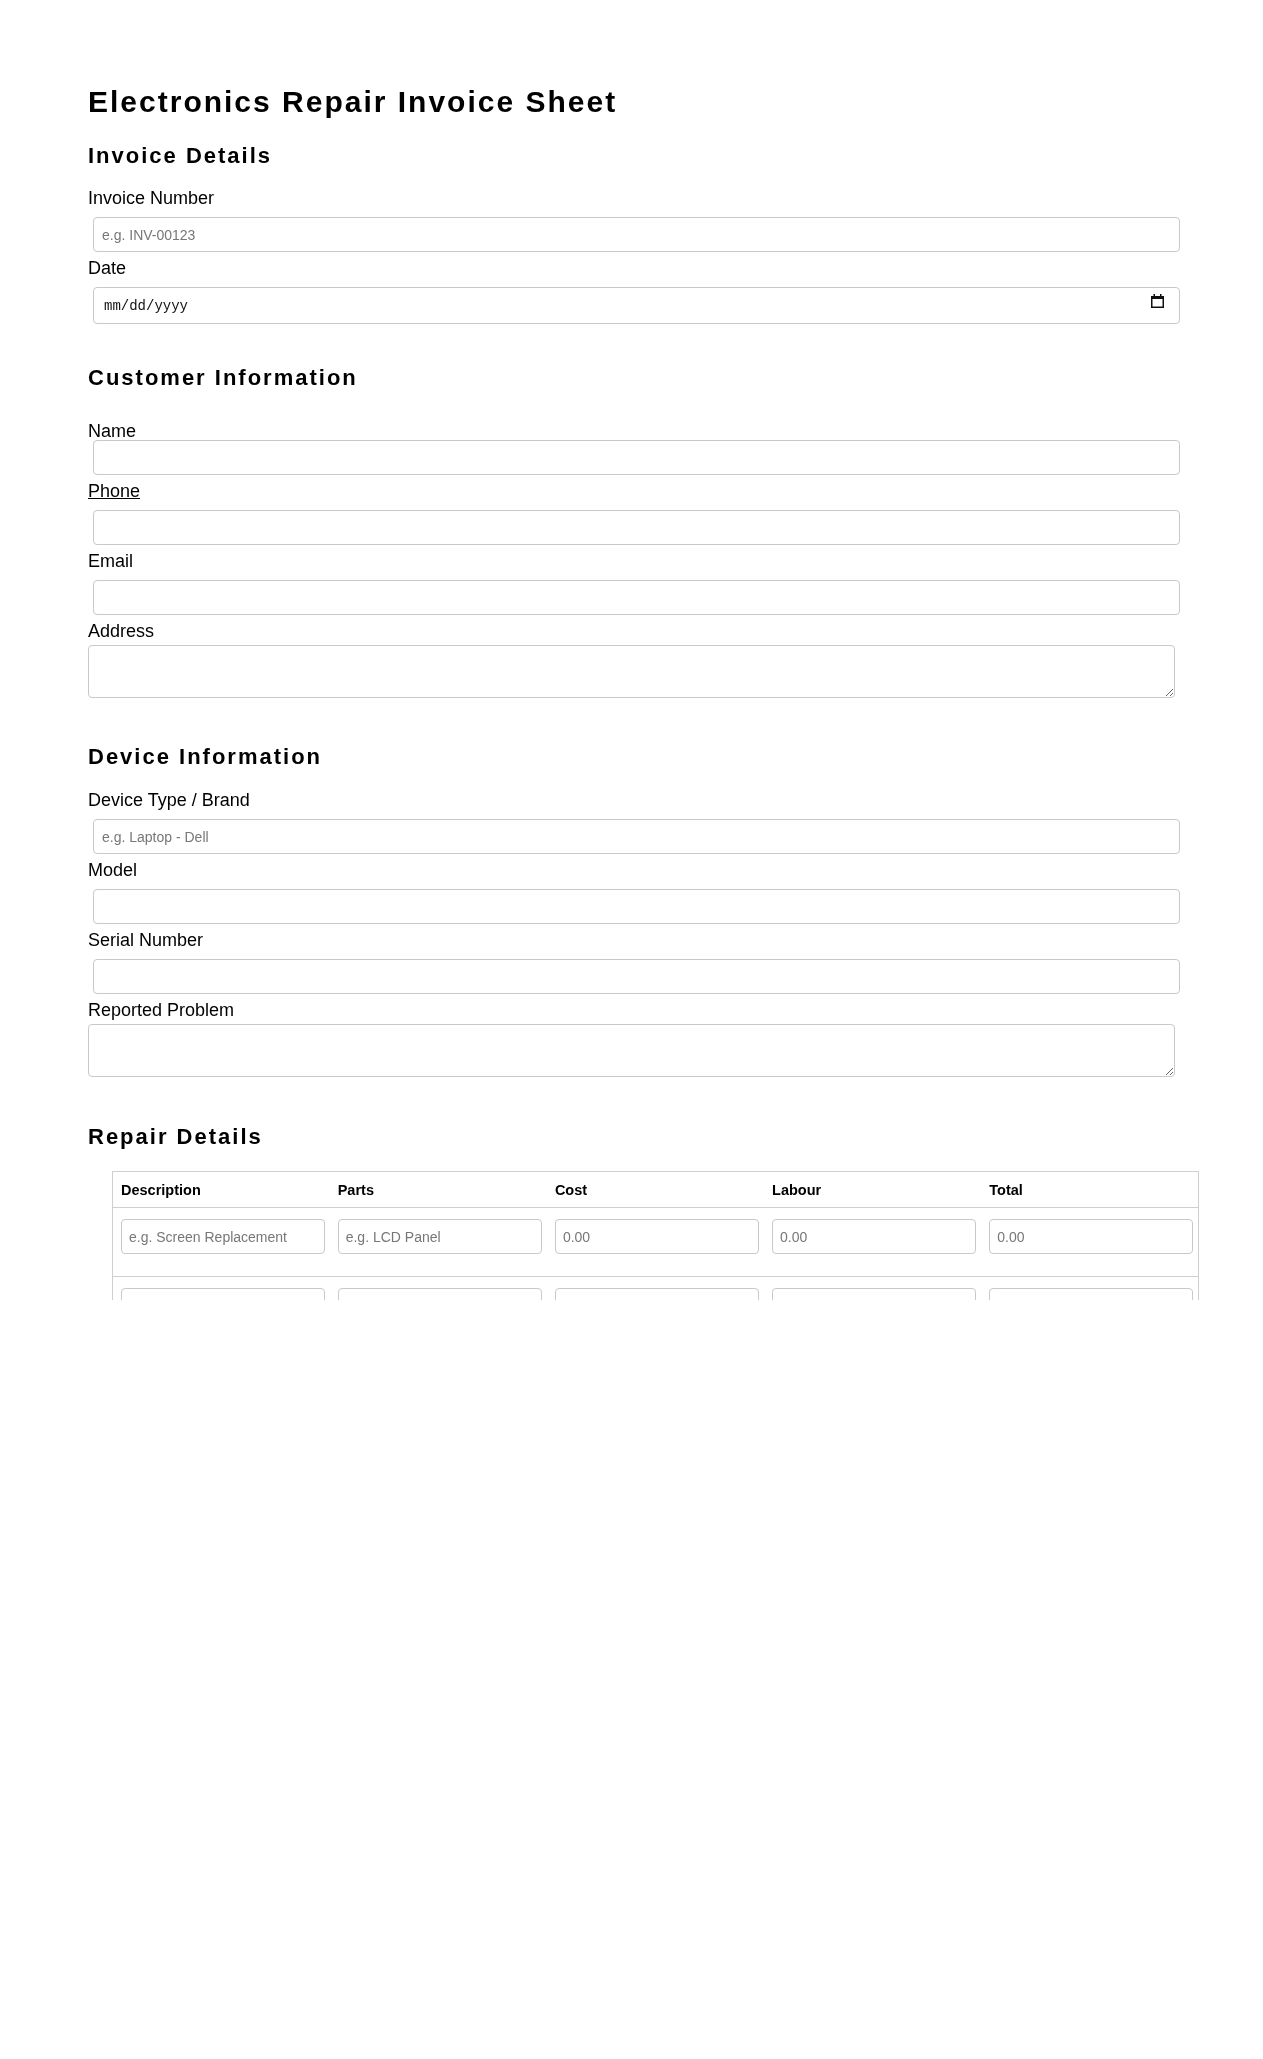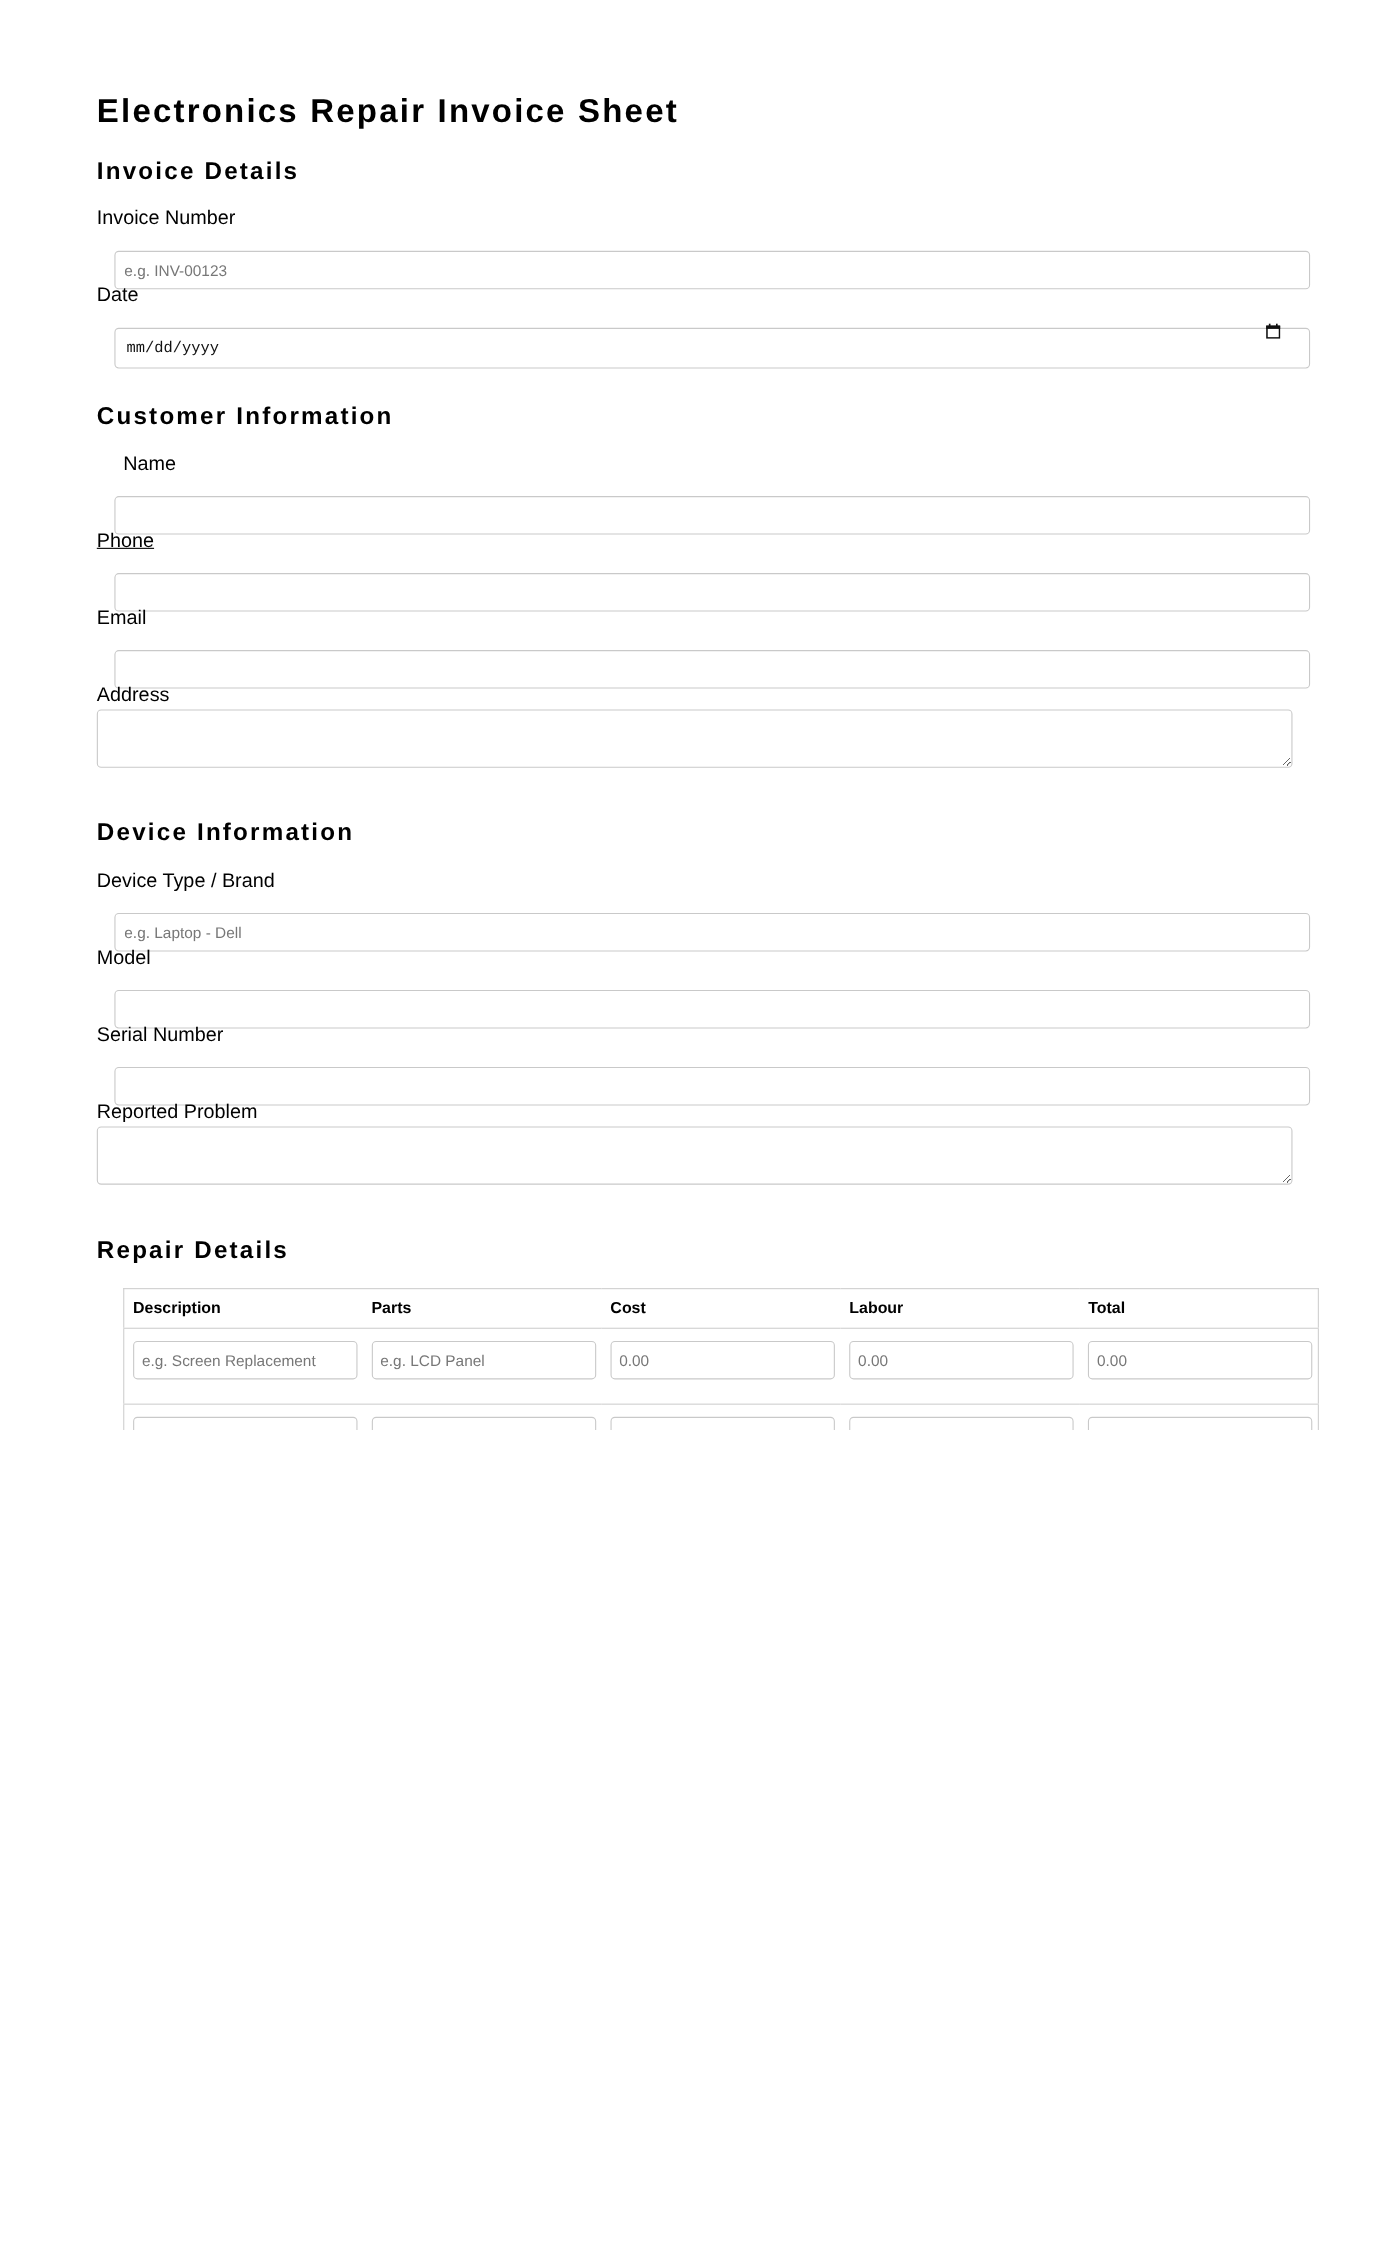--- a/index.html
+++ b/index.html
@@ -8,21 +8,21 @@
   .viewport { position: absolute; left: 0; top: 0; width: 1263px; height: 1300px; overflow: hidden; }
   .abs { position: absolute; }
   .page-title { left: 88px; top: 85px; margin: 0; font-size: 30px; line-height: 34px;
                 font-weight: bold; letter-spacing: 2px; white-space: nowrap; }
   .section-heading { left: 88px; margin: 0; font-size: 22px; line-height: 26px;
                      font-weight: bold; letter-spacing: 2px; white-space: nowrap; }
   .field-label { left: 88px; font-size: 18px; line-height: 17px; white-space: nowrap; }
   .text-input { left: 88px; width: 1087px; height: 35px; box-sizing: border-box;
                 border: 1px solid #c9c9c9; border-radius: 4px; background: #fff;
                 padding: 0 8px; font-family: "Liberation Sans", sans-serif; font-size: 14px;
-                color: #0f766e; outline: none; margin: 16px; }
+                color: #0f766e; outline: none; margin: 5px; }
   .text-input::placeholder { color: #777777; opacity: 1; }
   .date-input { height: 37px; font-family: "Liberation Mono", monospace; font-size: 14px; padding: 0 36px 0 10px; }
   .date-input::placeholder { color: #111111; }
   .calendar-icon { left: 1151px; top: 294px; width: 13px; height: 14px; }
   .text-area { left: 88px; width: 1087px; height: 53px; box-sizing: border-box;
                border: 1px solid #c9c9c9; border-radius: 4px; background: #fff;
                padding: 6px 8px; font-family: "Liberation Sans", sans-serif; font-size: 14px;
                resize: vertical; outline: none; margin: 0; }
   .repair-table { left: 88px; top: 1171px; width: 1087px; border-collapse: collapse;
                   table-layout: fixed; border: 1px solid #cfcfcf; margin-left: 24px; }
@@ -53,21 +53,21 @@
     <svg width="13" height="14" viewBox="0 0 13 14">
       <rect x="0.75" y="2.75" width="11.5" height="10.5" fill="none" stroke="#111" stroke-width="1.5"></rect>
       <rect x="0" y="2" width="13" height="3" fill="#111"></rect>
       <rect x="2.5" y="0" width="1.5" height="3" fill="#111"></rect>
       <rect x="9" y="0" width="1.5" height="3" fill="#111"></rect>
     </svg>
   </span>
 
   <h2 class="abs section-heading" style="top:365px;">Customer Information</h2>
 
-  <label class="abs field-label" style="top:413px;margin-left:24px;">Name</label>
+  <label class="abs field-label" style="top:423px;">Name</label>
   <input class="abs text-input" style="top: 435px;" type="text" placeholder="">
 
   <label class="abs field-label" style="top:483px;text-decoration:underline;">Phone</label>
   <input class="abs text-input" style="top: 505px;" type="text" placeholder="">
 
   <label class="abs field-label" style="top:553px;">Email</label>
   <input class="abs text-input" style="top: 575px;" type="text" placeholder="">
 
   <label class="abs field-label" style="top:623px;">Address</label>
   <textarea class="abs text-area" style="top: 645px;" placeholder=""></textarea>

